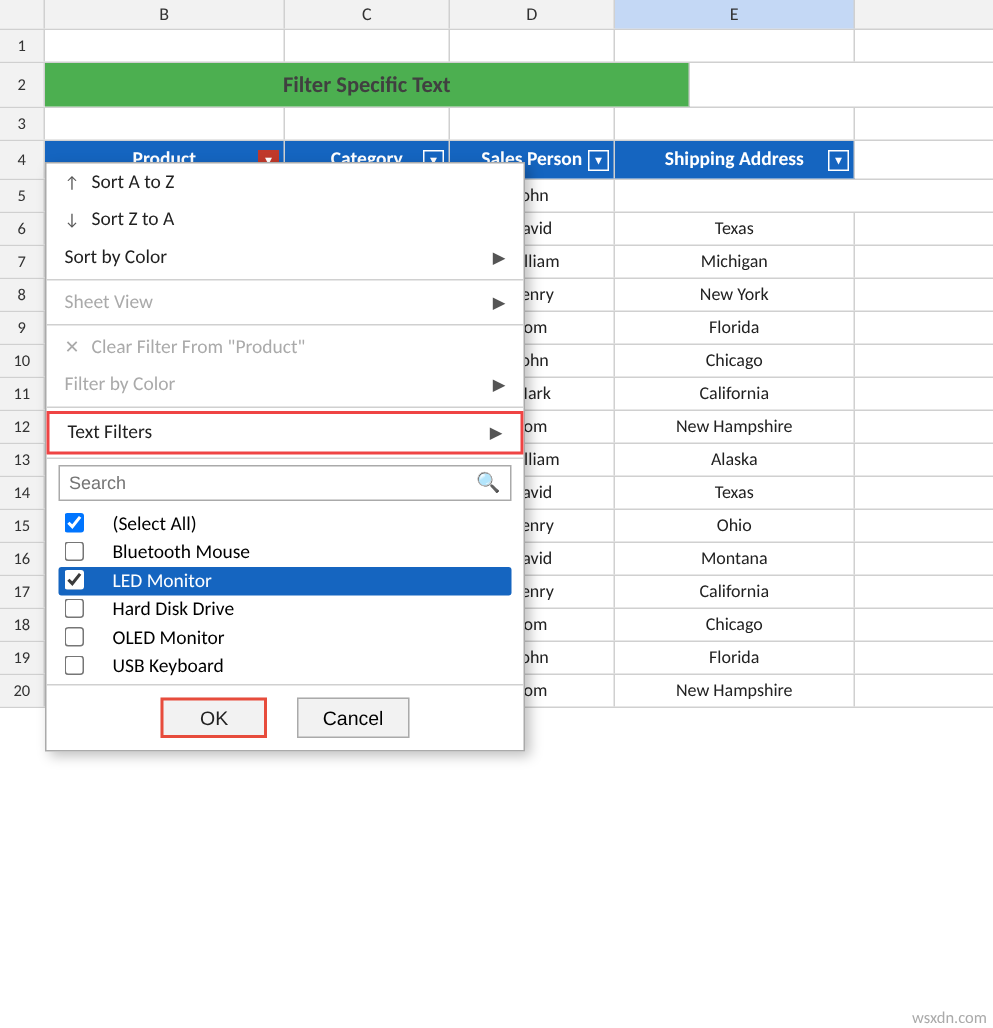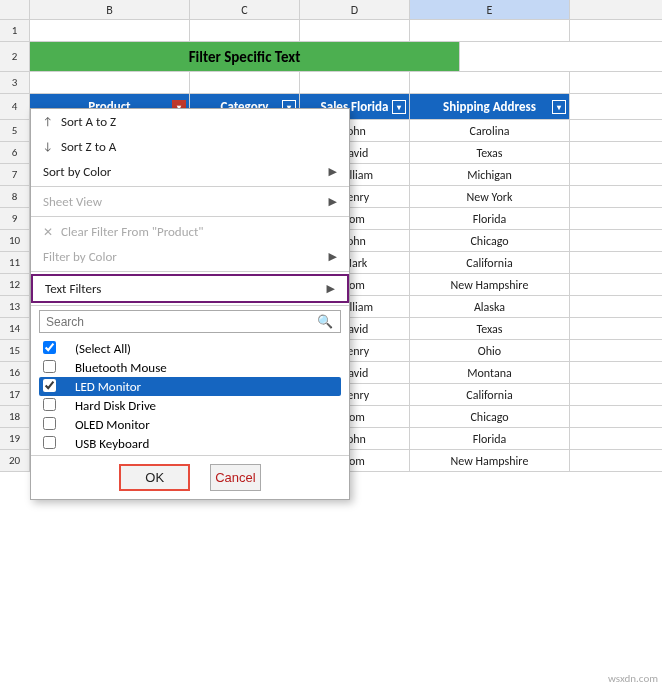--- a/index.html
+++ b/index.html
@@ -79,21 +79,21 @@
       align-items: center;
       padding: 0 4px;
       font-size: 12px;
       color: #222;
       overflow: hidden;
       white-space: nowrap;
     }
     .grid-cell.center { justify-content: center; }
     .grid-cell.title-cell {
       background: #4caf50;
-      color: #000000;
+      color: #404040;
       font-weight: bold;
       font-size: 15px;
       justify-content: center;
     }
     .grid-cell.header-cell {
       background: #1565c0;
       color: #fff;
       font-weight: bold;
       font-size: 13px;
       justify-content: center;
@@ -144,21 +144,21 @@
       cursor: pointer;
       display: flex;
       align-items: center;
       color: #222;
     }
     .menu-item.disabled { color: #aaa; cursor: default; }
     .menu-item.has-arrow {
       justify-content: space-between;
     }
     .menu-item.highlighted {
-      border: 2px solid #701a75;
+      border: 2px solid #ef4444;
       color: #222;
       background: #fff;
       font-weight: normal;
     }
     .menu-separator {
       height: 1px;
       background: #d0d0d0;
       margin: 2px 0;
     }
     .sort-icon {
@@ -226,26 +226,26 @@
     }
     .btn-ok {
       padding: 4px 24px;
       background: #f2f2f2;
       border: 2px solid #e74c3c;
       cursor: pointer;
       font-size: 13px;
       color: #222;
     }
     .btn-cancel {
-      padding: 4px 4px;
+      padding: 4px 16px;
       background: #f2f2f2;
       border: 1px solid #aaa;
       cursor: pointer;
       font-size: 13px;
-      color: #b91c1c;
+      color: #000000;
     }
 
     
     .watermark {
       position: absolute;
       bottom: 0;
       right: 4px;
       font-size: 11px;
       color: #aaa;
     }
@@ -290,35 +290,34 @@
       <div class="row-num">4</div>
       <div class="grid-cell header-cell col-b">
         <span>Product</span>
         <div class="filter-btn active">▾</div>
       </div>
       <div class="grid-cell header-cell col-c">
         <span>Category</span>
         <div class="filter-btn">▾</div>
       </div>
       <div class="grid-cell header-cell col-d">
-        <span>Sales Florida</span>
+        <span>Sales Person</span>
         <div class="filter-btn">▾</div>
       </div>
       <div class="grid-cell header-cell col-e">
         <span>Shipping Address</span>
         <div class="filter-btn">▾</div>
       </div>
     </div>
 
     <div class="grid-row">
       <div class="row-num">5</div>
       <div class="grid-cell col-b"></div>
       <div class="grid-cell col-c"></div>
       <div class="grid-cell col-d center">John</div>
-      <div class="grid-cell col-e center">Carolina</div>
     </div>
     <div class="grid-row">
       <div class="row-num">6</div>
       <div class="grid-cell col-b"></div>
       <div class="grid-cell col-c"></div>
       <div class="grid-cell col-d center">David</div>
       <div class="grid-cell col-e center">Texas</div>
     </div>
     <div class="grid-row">
       <div class="row-num">7</div>

